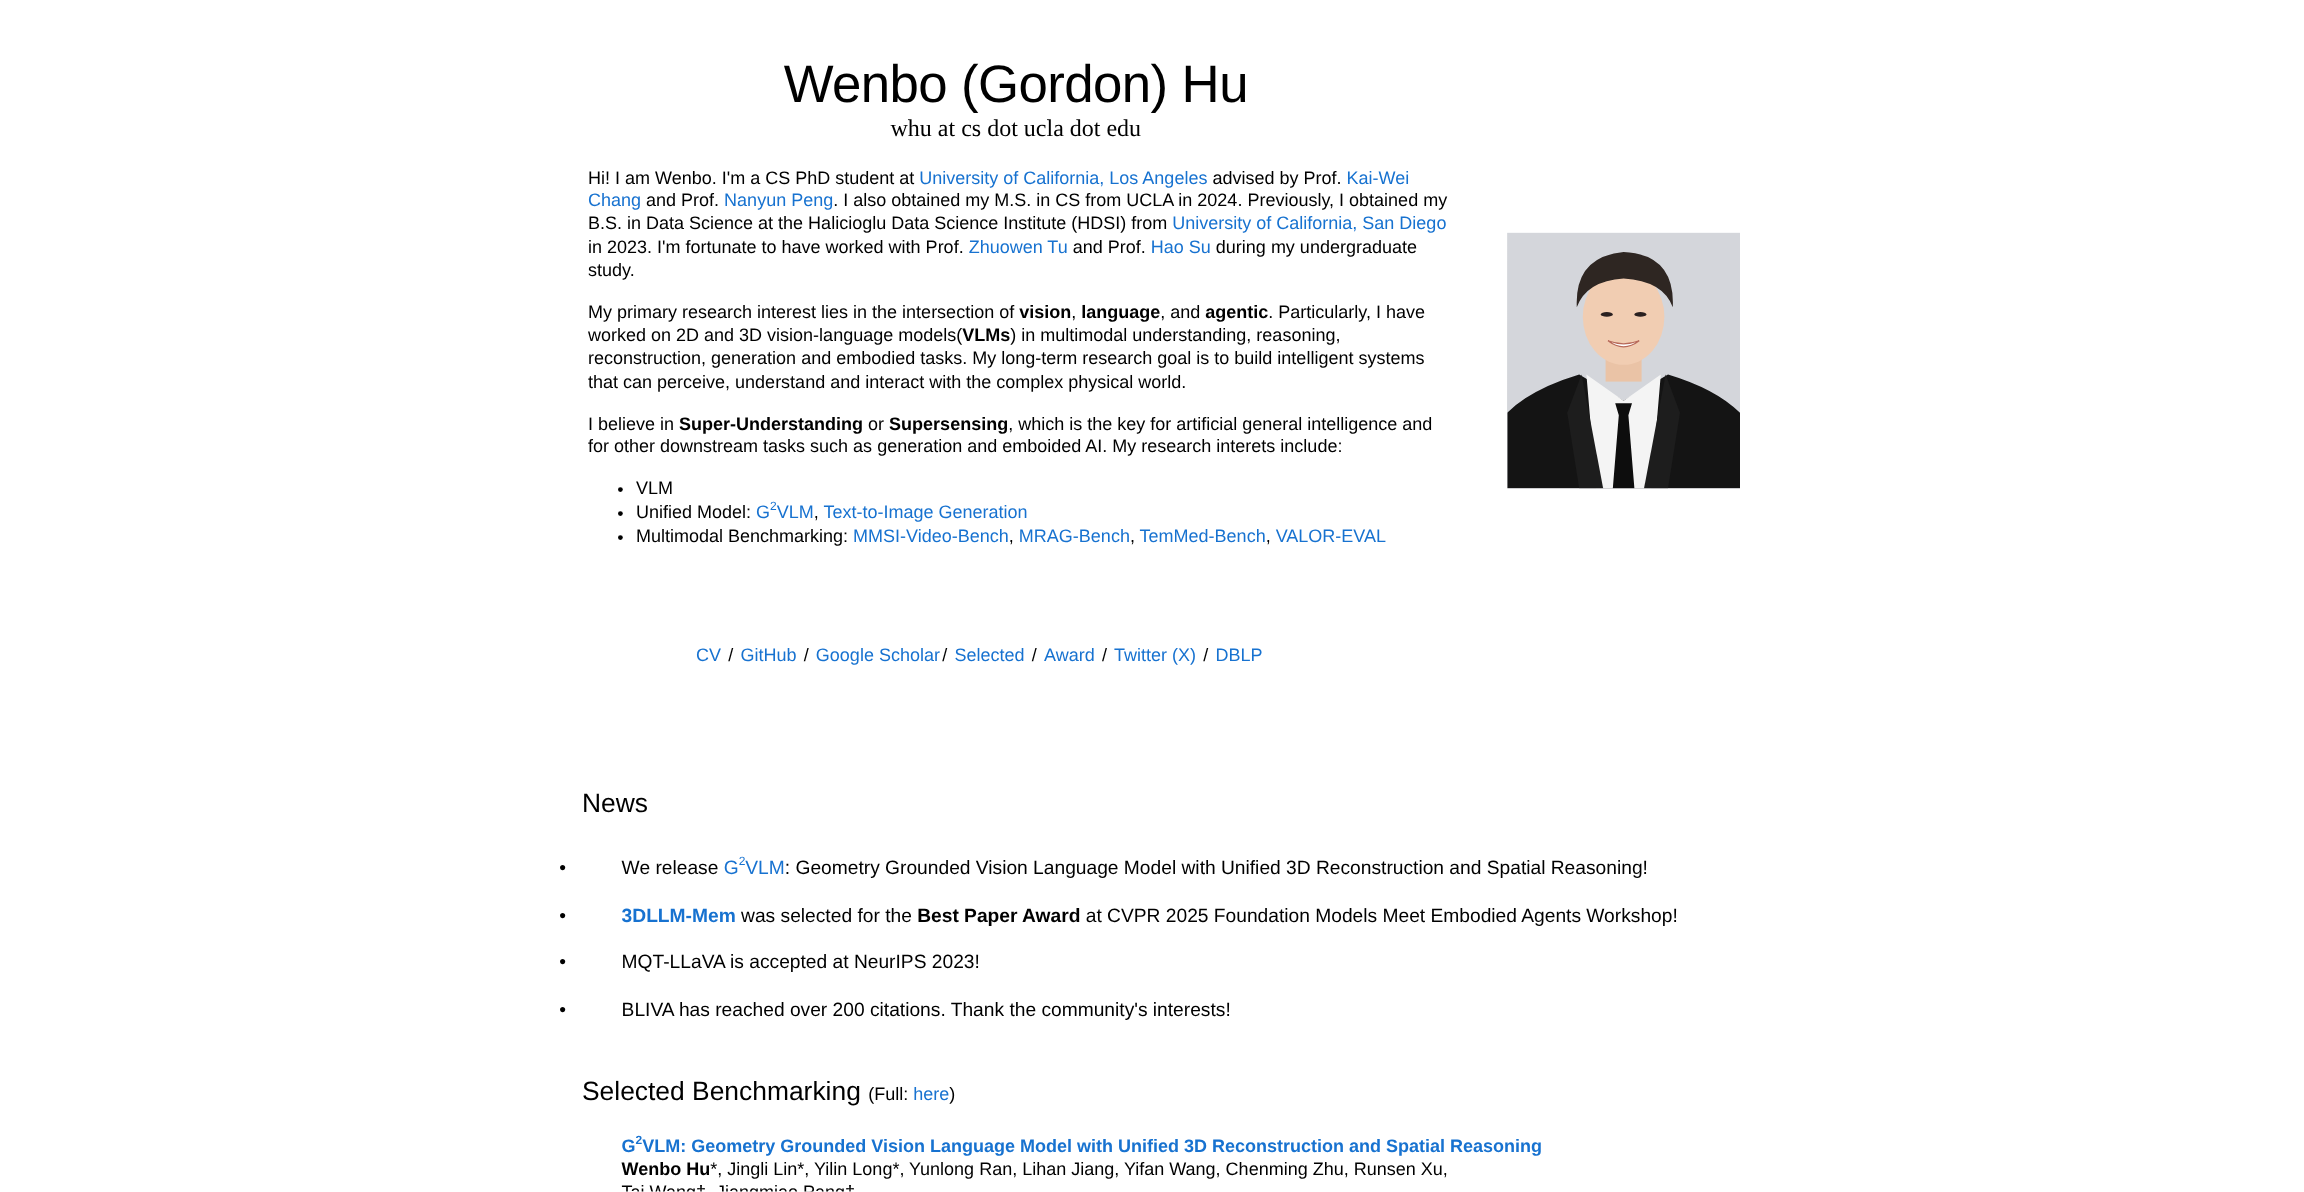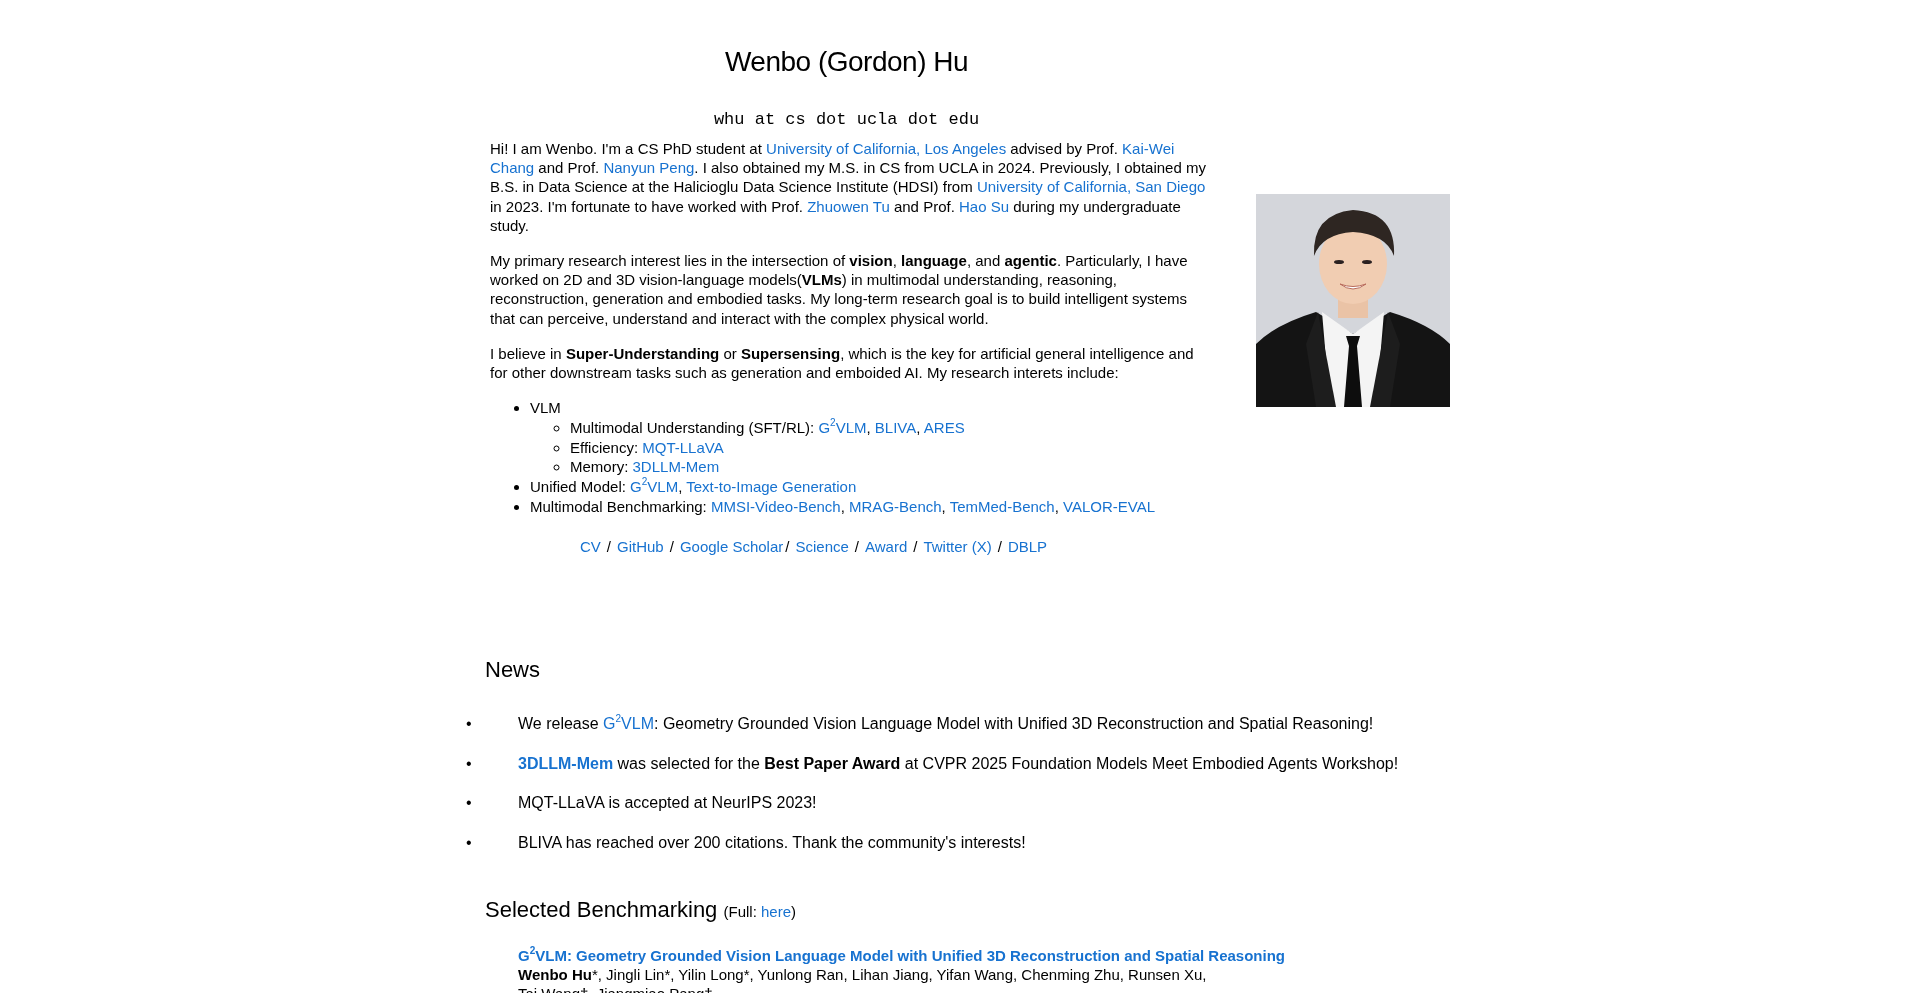--- a/index.html
+++ b/index.html
@@ -1,21 +1,21 @@
 <!DOCTYPE html>
 <html><head>
 <meta charset="utf-8">
 <style>
   html, body { margin:0; padding:0; background:#ffffff; }
   body { width:1920px; height:993px; overflow:hidden; font-family:"Liberation Sans", sans-serif; color:#000; font-size:15px; position:relative; }
   a { color:#1772d0; text-decoration:none;text-align:center; }
   b { font-weight:bold; }
   sup { font-size:10px; line-height:0; position:relative; top:-1px; }
-  .name { position:absolute; left:490px; width:713px; top:46px; text-align:center; font-size:28px; letter-spacing:-0.5px; }
-  .email { position:absolute; left:490px; width:713px; top:110px; text-align:center; font-family:Liberation Mono, monospace; font-size:17px; }
+  .name { position:absolute; left:490px; width:713px; top:46px; text-align:center; font-size:44px; letter-spacing:-0.5px; }
+  .email { position:absolute; left:490px; width:713px; top:96px; text-align:center; font-family:Liberation Serif, serif; font-size:20px; }
   .intro { position:absolute; left:490px; top:139px; width:720px; line-height:19.2px; }
   .intro p { margin:0 0 16px 0; }
   .interests { margin:0; padding-left:40px; }
   .interests > li { margin:0; list-style:disc; line-height:20px; }
   .interests ul { margin:0; padding-left:40px; }
   .interests ul li { list-style:circle; line-height:19.5px; }
   .links { position:absolute; left:580px; top:538px; width:540px; text-align:left; }
   .links .sep { margin:0 6px; color:#000; }
   .photo { position:absolute; left:1256px; top:194px; width:194px; height:213px; background:linear-gradient(180deg,#d9dbe0 0%,#cfd1d6 100%); overflow:hidden; }
   .section-title { position:absolute; font-size:22px; }
@@ -39,43 +39,32 @@
   <p>
     <span>My primary research interest lies in the intersection of </span><b>vision</b><span>, </span><b>language</b><span>, and </span><b>agentic</b><span>. Particularly, I have worked on 2D and 3D vision-language models(</span><b>VLMs</b><span>) in multimodal understanding, reasoning, reconstruction, generation and embodied tasks. My long-term research goal is to build intelligent systems that can perceive, understand and interact with the complex physical world.</span>
   </p>
   <p>
     <span>I believe in </span><b>Super-Understanding</b><span> or </span><b>Supersensing</b><span>, which is the key for artificial general intelligence and for other downstream tasks such as generation and emboided AI. My research interets include:</span>
   </p>
 
   <ul class="interests">
     <li>
       <span>VLM</span>
-      <ul>
-        <li>
-          <span>Multimodal Understanding (SFT/RL): </span><a href="#"><span>G</span><sup>2</sup><span>VLM</span></a>, <a href="#">BLIVA</a>, <a href="#">ARES</a>
-        </li>
-        <li>
-          <span>Efficiency: </span><a href="#">MQT-LLaVA</a>
-        </li>
-        <li>
-          <span>Memory: </span><a href="#">3DLLM-Mem</a>
-        </li>
-      </ul>
     </li>
     <li>
       <span>Unified Model: </span><a href="#"><span>G</span><sup>2</sup><span>VLM</span></a>, <a href="#">Text-to-Image Generation</a>
     </li>
     <li>
       <span>Multimodal Benchmarking: </span><a href="#">MMSI-Video-Bench</a>, <a href="#">MRAG-Bench</a>, <a href="#">TemMed-Bench</a>, <a href="#">VALOR-EVAL</a>
     </li>
   </ul>
 </div>
 
 <div class="links">
-  <a href="#">CV</a><span class="sep">/</span><a href="#">GitHub</a><span class="sep">/</span><a href="#">Google Scholar</a><span class="sep" style="margin-left:2px">/</span><a href="#">Science</a><span class="sep">/</span><a href="#">Award</a><span class="sep">/</span><a href="#">Twitter (X)</a><span class="sep">/</span><a href="#">DBLP</a>
+  <a href="#">CV</a><span class="sep">/</span><a href="#">GitHub</a><span class="sep">/</span><a href="#">Google Scholar</a><span class="sep" style="margin-left:2px">/</span><a href="#">Selected</a><span class="sep">/</span><a href="#">Award</a><span class="sep">/</span><a href="#">Twitter (X)</a><span class="sep">/</span><a href="#">DBLP</a>
 </div>
 
 <div class="photo" title="Wenbo Hu portrait">
   <svg width="194" height="213" viewBox="0 0 194 213">
     <rect width="194" height="213" fill="#d4d6db"></rect>
 
     <path d="M0 150 Q20 130 60 118 L97 140 L134 118 Q174 130 194 150 L194 213 L0 213 Z" fill="#141414"></path>
 
     <path d="M66 118 L97 140 L128 118 L120 213 L74 213 Z" fill="#f4f4f4"></path>
 

